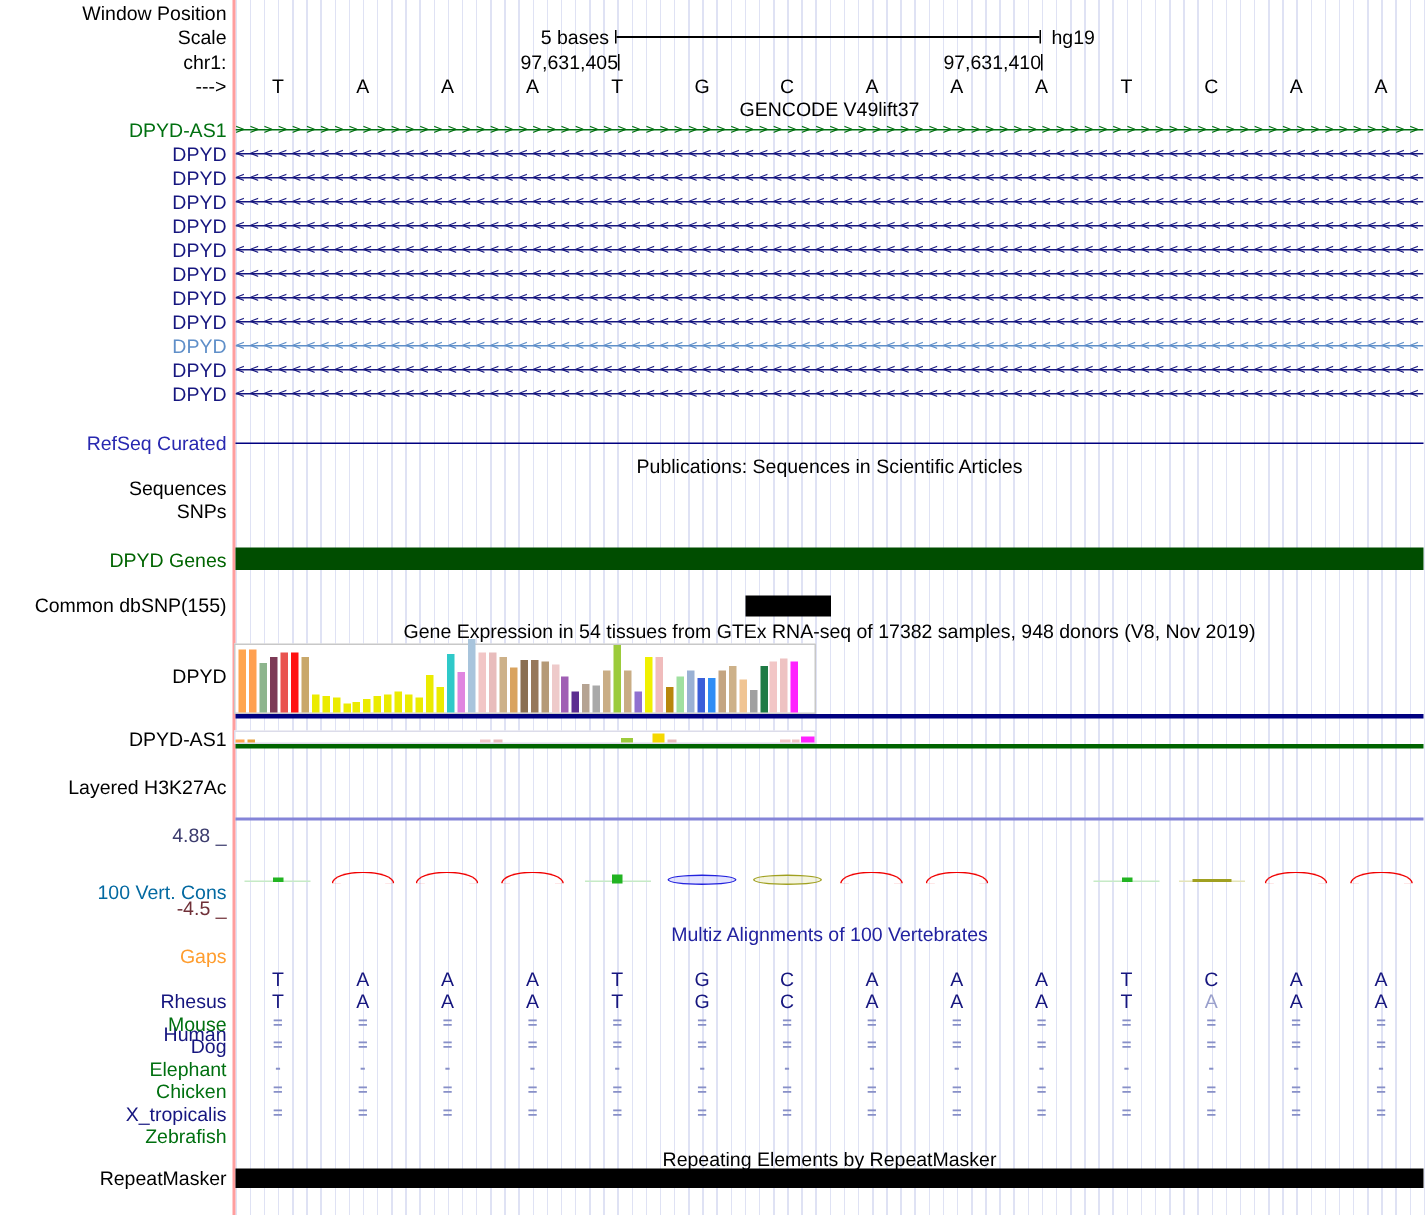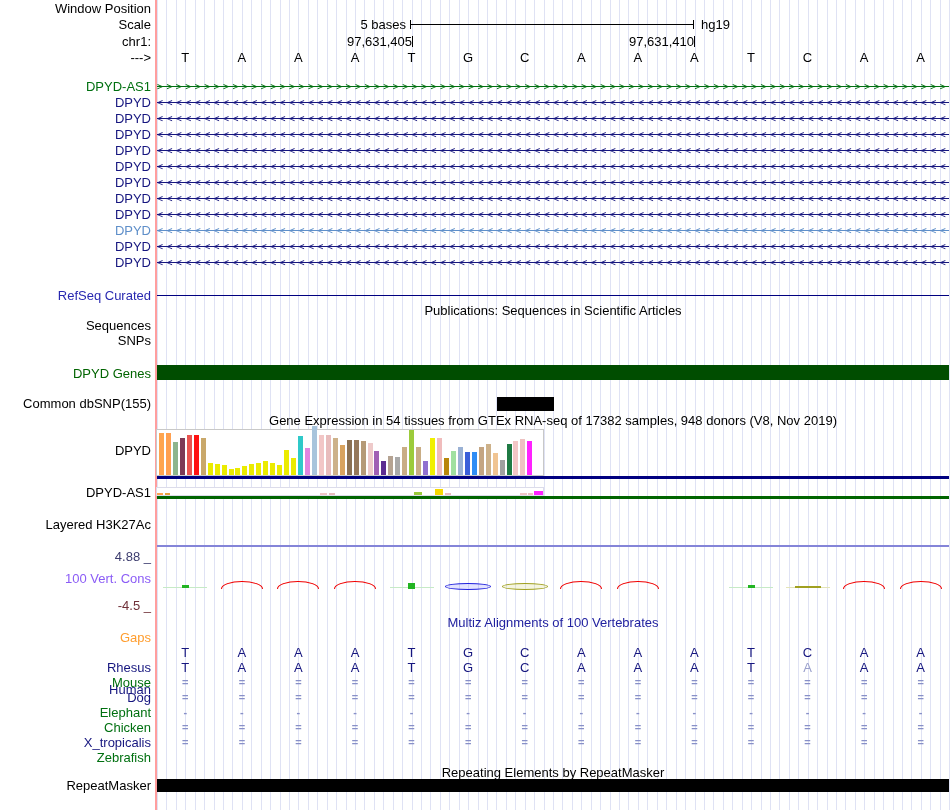--- a/index.html
+++ b/index.html
@@ -54,20 +54,21 @@
       <div class="base-letter" style="left: 496.429px; top: 51px; width: 56.5714px;">C</div>
       <div class="base-letter" style="left: 553px; top: 51px; width: 56.5714px;">A</div>
       <div class="base-letter" style="left: 609.571px; top: 51px; width: 56.5714px;">A</div>
       <div class="base-letter" style="left: 666.143px; top: 51px; width: 56.5714px;">A</div>
       <div class="base-letter" style="left: 722.714px; top: 51px; width: 56.5714px;">T</div>
       <div class="base-letter" style="left: 779.286px; top: 51px; width: 56.5714px;">C</div>
       <div class="base-letter" style="left: 835.857px; top: 51px; width: 56.5714px;">A</div>
       <div class="base-letter" style="left: 892.429px; top: 51px; width: 56.5714px;">A</div>
     </div>
 
+  <div class="title" style="top:66px">GENCODE V49lift37</div>
   <div id="gencode-rows">
       <div class="lab" style="top: 79px; height: 16px; line-height: 16px; color: rgb(0, 112, 16);">DPYD-AS1</div>
       <div class="track" style="top: 79px; height: 16px;">
         <div class="gene-line" style="background: rgb(0, 112, 16);"></div>
         <div class="chev" style="color: rgb(0, 112, 16);">&gt;&gt;&gt;&gt;&gt;&gt;&gt;&gt;&gt;&gt;&gt;&gt;&gt;&gt;&gt;&gt;&gt;&gt;&gt;&gt;&gt;&gt;&gt;&gt;&gt;&gt;&gt;&gt;&gt;&gt;&gt;&gt;&gt;&gt;&gt;&gt;&gt;&gt;&gt;&gt;&gt;&gt;&gt;&gt;&gt;&gt;&gt;&gt;&gt;&gt;&gt;&gt;&gt;&gt;&gt;&gt;&gt;&gt;&gt;&gt;&gt;&gt;&gt;&gt;&gt;&gt;&gt;&gt;&gt;&gt;&gt;&gt;&gt;&gt;&gt;&gt;&gt;&gt;&gt;&gt;&gt;&gt;&gt;&gt;</div>
       </div>
       <div class="lab" style="top: 95px; height: 16px; line-height: 16px; color: rgb(22, 22, 127);">DPYD</div>
       <div class="track" style="top: 95px; height: 16px;">
         <div class="gene-line" style="background: rgb(22, 22, 127);"></div>
         <div class="chev" style="color: rgb(22, 22, 127);">&lt;&lt;&lt;&lt;&lt;&lt;&lt;&lt;&lt;&lt;&lt;&lt;&lt;&lt;&lt;&lt;&lt;&lt;&lt;&lt;&lt;&lt;&lt;&lt;&lt;&lt;&lt;&lt;&lt;&lt;&lt;&lt;&lt;&lt;&lt;&lt;&lt;&lt;&lt;&lt;&lt;&lt;&lt;&lt;&lt;&lt;&lt;&lt;&lt;&lt;&lt;&lt;&lt;&lt;&lt;&lt;&lt;&lt;&lt;&lt;&lt;&lt;&lt;&lt;&lt;&lt;&lt;&lt;&lt;&lt;&lt;&lt;&lt;&lt;&lt;&lt;&lt;&lt;&lt;&lt;&lt;&lt;&lt;&lt;</div>
@@ -207,21 +208,21 @@
       <div style="position: absolute; left: 363px; bottom: 0px; width: 7px; height: 2px; background: rgb(240, 198, 198);"></div>
       <div style="position: absolute; left: 371px; bottom: 0px; width: 5px; height: 2px; background: rgb(238, 194, 194);"></div>
       <div style="position: absolute; left: 377px; bottom: 0px; width: 9px; height: 4px; background: rgb(255, 34, 255);"></div>
     </div>
   <div class="track" style="top:496px;height:3px;background:#006400"></div>
 
   <div class="lab" style="top:518px">Layered H3K27Ac</div>
   <div class="track" style="top:545px;height:2px;background:#8484d8"></div>
 
   <div class="lab" style="top:550px;color:#3c3c6e">4.88 _</div>
-  <div class="lab" style="top:572px;color:#8b5cf6">100 Vert. Cons</div>
+  <div class="lab" style="top:588px;color:#0369a1">100 Vert. Cons</div>
   <div class="lab" style="top:599px;color:#703038">-4.5 _</div>
   <div id="phylop-track" class="track" style="top:578px;height:18px;overflow:visible">
       <div style="position: absolute; left: 6.28571px; top: 9px; width: 44px; height: 1px; background: rgb(198, 234, 198);"></div>
       <div style="position: absolute; left: 24.7857px; top: 7px; width: 7px; height: 3px; background: rgb(34, 180, 34);"></div>
       <div style="position: absolute; left: 63.8571px; top: 3px; width: 42px; height: 8px; border-top: 1.5px solid rgb(240, 0, 0); border-right: 1.5px solid rgb(240, 0, 0); border-bottom: none; border-left: 1.5px solid rgb(240, 0, 0); border-image: initial; border-radius: 50% 50% 0px 0px / 100% 100% 0px 0px; box-sizing: border-box;"></div>
       <div style="position: absolute; left: 120.429px; top: 3px; width: 42px; height: 8px; border-top: 1.5px solid rgb(240, 0, 0); border-right: 1.5px solid rgb(240, 0, 0); border-bottom: none; border-left: 1.5px solid rgb(240, 0, 0); border-image: initial; border-radius: 50% 50% 0px 0px / 100% 100% 0px 0px; box-sizing: border-box;"></div>
       <div style="position: absolute; left: 177px; top: 3px; width: 42px; height: 8px; border-top: 1.5px solid rgb(240, 0, 0); border-right: 1.5px solid rgb(240, 0, 0); border-bottom: none; border-left: 1.5px solid rgb(240, 0, 0); border-image: initial; border-radius: 50% 50% 0px 0px / 100% 100% 0px 0px; box-sizing: border-box;"></div>
       <div style="position: absolute; left: 232.571px; top: 9px; width: 44px; height: 1px; background: rgb(198, 234, 198);"></div>
       <div style="position: absolute; left: 251.071px; top: 5px; width: 7px; height: 6px; background: rgb(34, 180, 34);"></div>
       <div style="position: absolute; left: 288.143px; top: 5px; width: 46px; height: 7px; border: 1px solid rgb(34, 34, 221); border-radius: 50%; background: rgba(100, 100, 255, 0.18); box-sizing: border-box;"></div>

